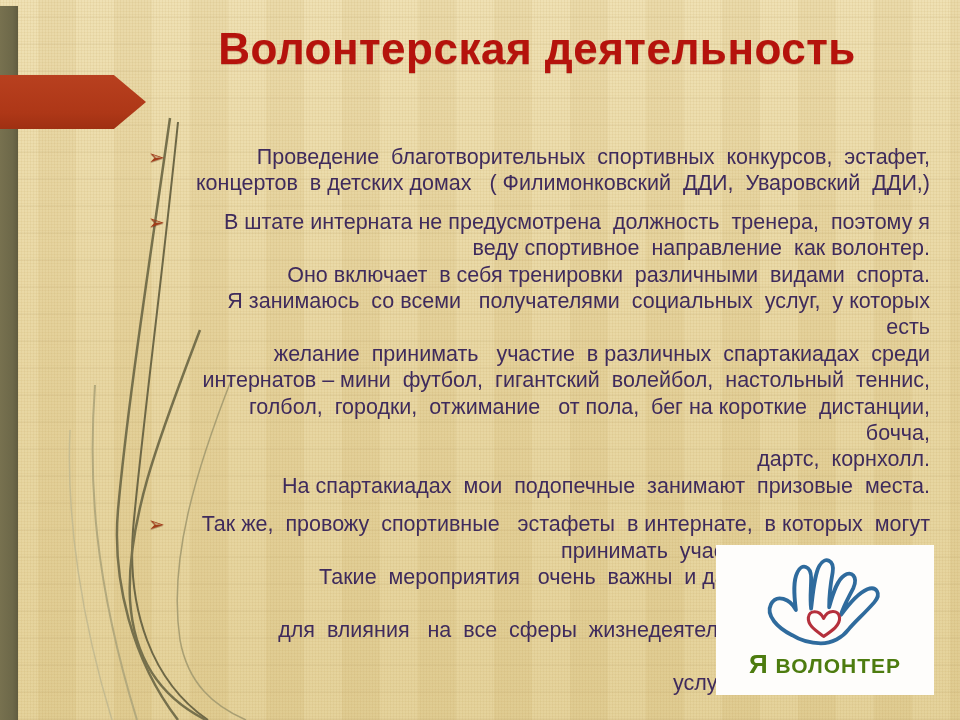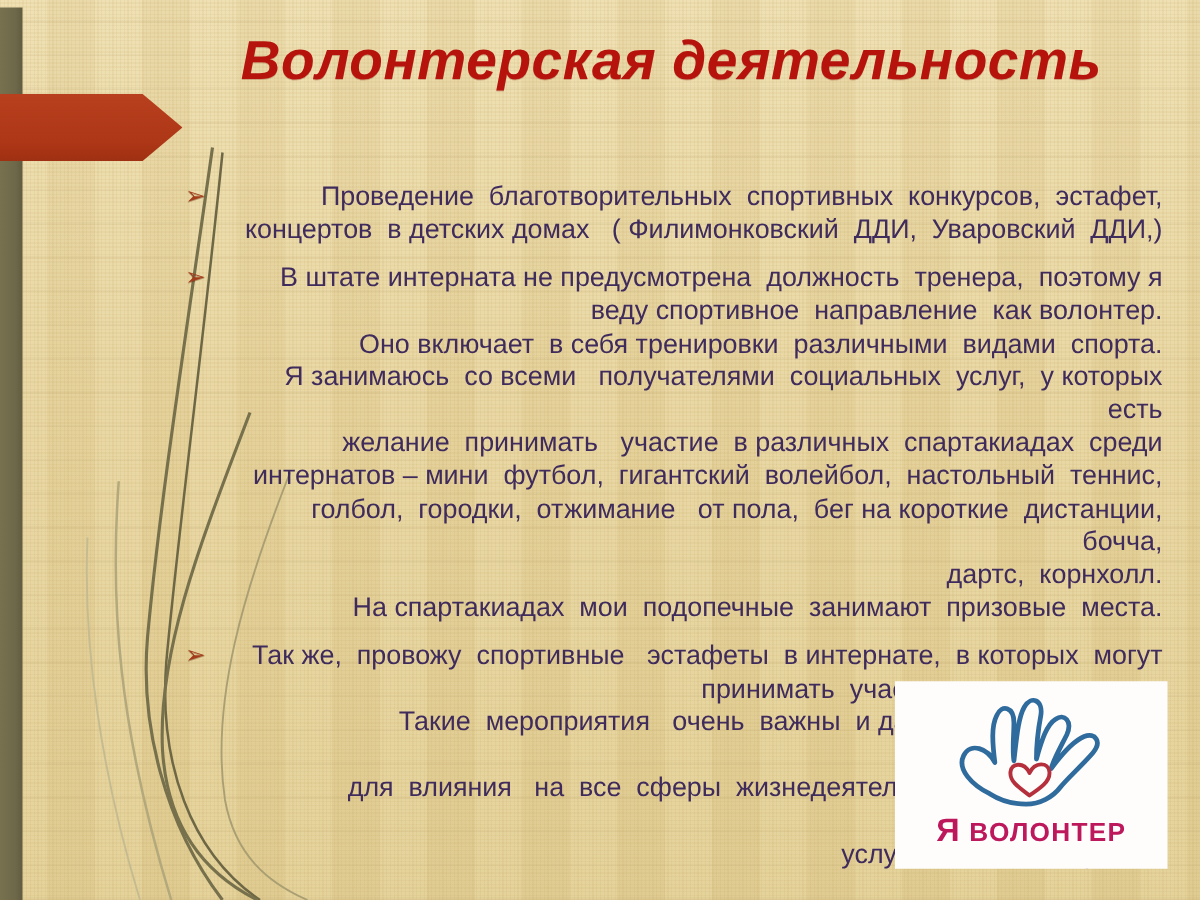--- a/index.html
+++ b/index.html
@@ -32,21 +32,20 @@
     clip-path:polygon(0 0, 78% 0, 100% 50%, 78% 100%, 0 100%);
   }
   
   .title{
     position:absolute;left:118px;right:4px;top:24px;
     text-align:center;
     font-size:44px;font-weight:bold;letter-spacing:.5px;
     color:#b5130c;
     text-shadow:0 1px 0 rgba(120,20,10,0.25);
     white-space:nowrap;
-    font-style:italic;
   }
   
   .grass{position:absolute;left:0;top:0;width:960px;height:720px;pointer-events:none;}
   
   .content{position:absolute;left:148px;top:144px;width:782px;}
   .bullet-row{display:flex;align-items:flex-start;margin:0 0 12px 0;}
   .bullet-row:last-child{margin-bottom:0;}
   .bullet-mark{
     flex:0 0 44px;width:44px;
     font-size:20px;line-height:26px;
@@ -62,21 +61,21 @@
   }
   
   .logo-card{
     position:absolute;left:716px;top:545px;width:218px;height:150px;
     background:#fefdfb;
     display:flex;flex-direction:column;align-items:center;justify-content:flex-start;
   }
   .logo-hand{margin-top:4px;}
   .logo-text{
     margin-top:-2px;
-    color:#be185d;
+    color:#4d7c0f;
     font-weight:bold;
     letter-spacing:1px;
     line-height:1;
     white-space:nowrap;
   }
   .logo-text .ya{font-size:26px;}
   .logo-text .rest{font-size:21px;}
 </style>
 </head>
 <body>

